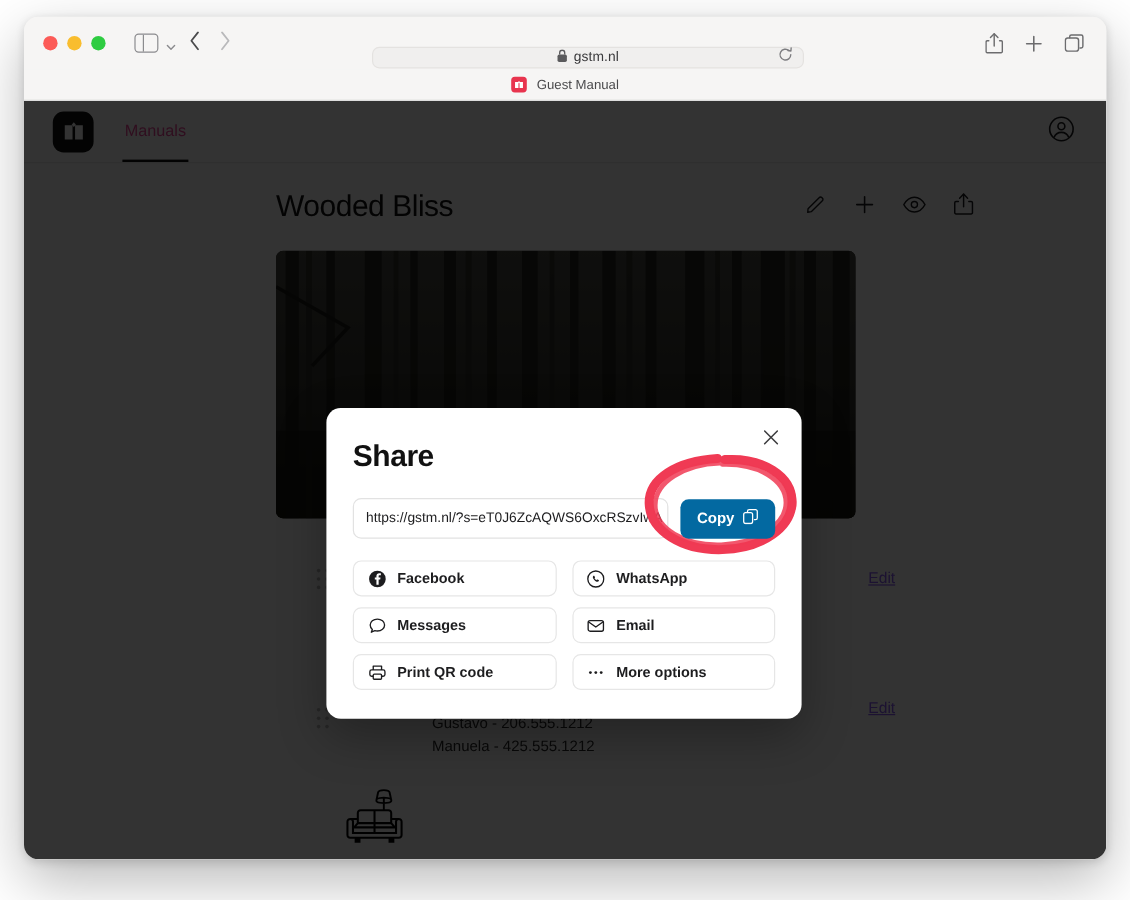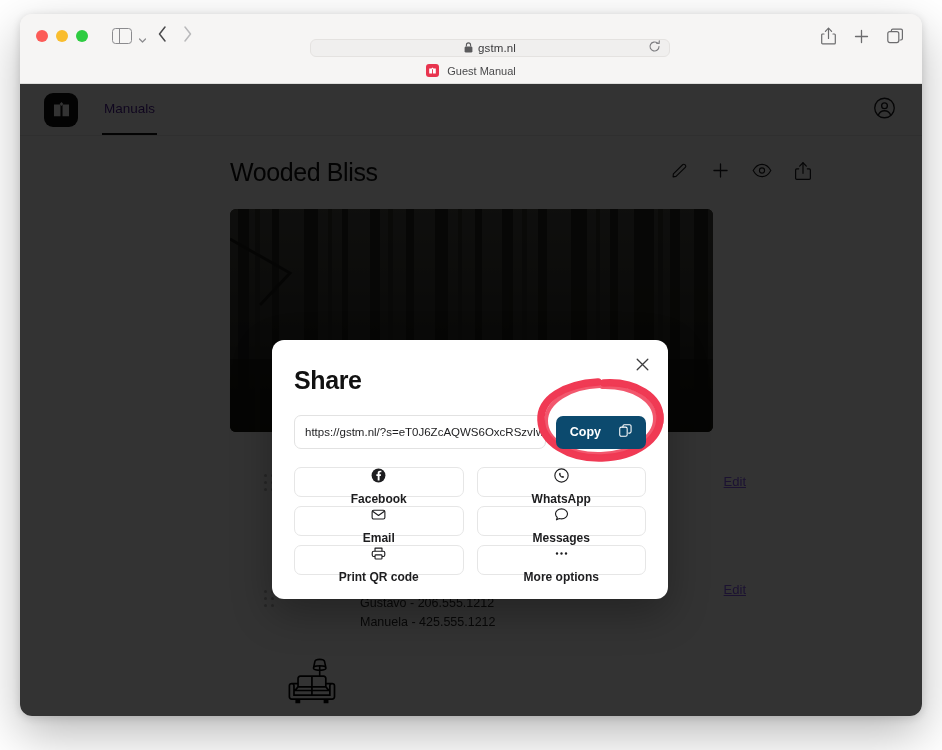--- a/index.html
+++ b/index.html
@@ -86,21 +86,21 @@
     border-bottom: 1px solid #ebebeb;
     display: flex; align-items: center;
   }
   .app-logo {
     margin-left: 24px; width: 34px; height: 34px;
     background: #111; border-radius: 9px;
     display:flex; align-items:center; justify-content:center;
   }
   .nav-tabs { margin-left: 24px; height: 100%; display: flex; align-items: center; }
   .nav-tab {
-    font-size: 13.5px; color: #4c1d95;
+    font-size: 13.5px; color: #ec4899;
     height: 100%; display: flex; align-items: center;
     border-bottom: 2.5px solid #111;
     padding: 0 2px;
   }
   .account-avatar { position: absolute; right: 26px; top: 50%; transform: translateY(-50%); }
 
   
   .manual-body { position: relative; padding: 0 0 0 0; }
   .title-row {
     display: flex; align-items: center;
@@ -166,25 +166,25 @@
     height: 34px;
     border: 1px solid #e2e2e2;
     border-radius: 7px;
     display: flex; align-items: center;
     padding: 0 10px;
     font-size: 11.5px; color: #1d1d1f;
     overflow: hidden; white-space: nowrap;
   }
   .copy-btn {
     height: 33px;
-    background: #0c4a6e;
+    background: #0369a1;
     color: #fff;
     border-radius: 7px;
     padding: 0 14px;
-    display: flex; align-items: center; gap: 18px;
+    display: flex; align-items: center; gap: 7px;
     font-size: 12.5px; font-weight: bold;
     position: relative; z-index: 3;
     cursor: pointer;
   }
 
   .annotation-circle {
     position: absolute;
     right: -22px; top: -42px;
     width: 136px; height: 94px;
     pointer-events: none;
@@ -194,21 +194,20 @@
   .share-grid { display: grid; grid-template-columns: 1fr 1fr; gap: 9px 13px; }
   .share-btn {
     height: 30px;
     border: 1px solid #e6e6e6;
     border-radius: 7px;
     display: flex; align-items: center;
     gap: 9px;
     padding: 0 11px;
     font-size: 12px; font-weight: bold; color: #1d1d1f;
     cursor: pointer;
-    flex-direction: column;
   }
   .share-btn .ic { width: 16px; display: flex; align-items: center; justify-content: center; flex: none; }
 </style>
 </head>
 <body>
 
 <div class="browser-window">
 
   <div class="toolbar">
     <div class="traffic">
@@ -471,34 +470,34 @@
               <circle cx="8" cy="8" r="7.1" stroke="#1d1d1f" stroke-width="1.2" fill="none"></circle>
               <path d="M5.9 5.2 c0.35 -0.25 0.7 -0.15 0.88 0.22 l0.45 0.95 c0.12 0.26 0.06 0.5 -0.14 0.68 l-0.3 0.28 c0.38 0.75 0.98 1.33 1.72 1.68 l0.3 -0.33 c0.2 -0.22 0.45 -0.27 0.7 -0.15 l0.98 0.45 c0.36 0.17 0.46 0.53 0.22 0.87 c-0.45 0.65 -1.2 0.86 -2.1 0.5 c-1.5 -0.6 -2.6 -1.75 -3.1 -3.15 c-0.3 -0.85 -0.05 -1.6 0.4 -2 Z" fill="#1d1d1f"></path>
             </svg>
           </span>
           <span>WhatsApp</span>
         </div>
 
         <div class="share-btn">
           <span class="ic">
             <svg width="15" height="15" viewBox="0 0 16 16">
-              <rect x="1.2" y="3.4" width="13.6" height="9.4" rx="1.7" stroke="#1d1d1f" stroke-width="1.2" fill="none"></rect>
-              <path d="M1.7 4.6 L8 9.1 L14.3 4.6" stroke="#1d1d1f" stroke-width="1.2" fill="none" stroke-linecap="round" stroke-linejoin="round"></path>
-            </svg>
-          </span>
-          <span>Email</span>
+              <path d="M8 2 C11.6 2 14.4 4.35 14.4 7.3 C14.4 10.25 11.6 12.6 8 12.6 C7.2 12.6 6.45 12.5 5.75 12.3 L2.6 13.7 L3.5 11.2 C2.4 10.2 1.6 8.85 1.6 7.3 C1.6 4.35 4.4 2 8 2 Z" stroke="#1d1d1f" stroke-width="1.2" fill="none" stroke-linejoin="round"></path>
+            </svg>
+          </span>
+          <span>Messages</span>
         </div>
 
         <div class="share-btn">
           <span class="ic">
             <svg width="15" height="15" viewBox="0 0 16 16">
-              <path d="M8 2 C11.6 2 14.4 4.35 14.4 7.3 C14.4 10.25 11.6 12.6 8 12.6 C7.2 12.6 6.45 12.5 5.75 12.3 L2.6 13.7 L3.5 11.2 C2.4 10.2 1.6 8.85 1.6 7.3 C1.6 4.35 4.4 2 8 2 Z" stroke="#1d1d1f" stroke-width="1.2" fill="none" stroke-linejoin="round"></path>
-            </svg>
-          </span>
-          <span>Messages</span>
+              <rect x="1.2" y="3.4" width="13.6" height="9.4" rx="1.7" stroke="#1d1d1f" stroke-width="1.2" fill="none"></rect>
+              <path d="M1.7 4.6 L8 9.1 L14.3 4.6" stroke="#1d1d1f" stroke-width="1.2" fill="none" stroke-linecap="round" stroke-linejoin="round"></path>
+            </svg>
+          </span>
+          <span>Email</span>
         </div>
 
         <div class="share-btn">
           <span class="ic">
             <svg width="15" height="15" viewBox="0 0 16 16">
               <path d="M4.3 5.6 V2.2 H11.7 V5.6" stroke="#1d1d1f" stroke-width="1.2" fill="none" stroke-linejoin="round"></path>
               <rect x="1.3" y="5.6" width="13.4" height="5.6" rx="1.6" stroke="#1d1d1f" stroke-width="1.2" fill="none"></rect>
               <rect x="4.3" y="9.4" width="7.4" height="4.5" rx="0.9" stroke="#1d1d1f" stroke-width="1.2" fill="#fff"></rect>
             </svg>
           </span>

